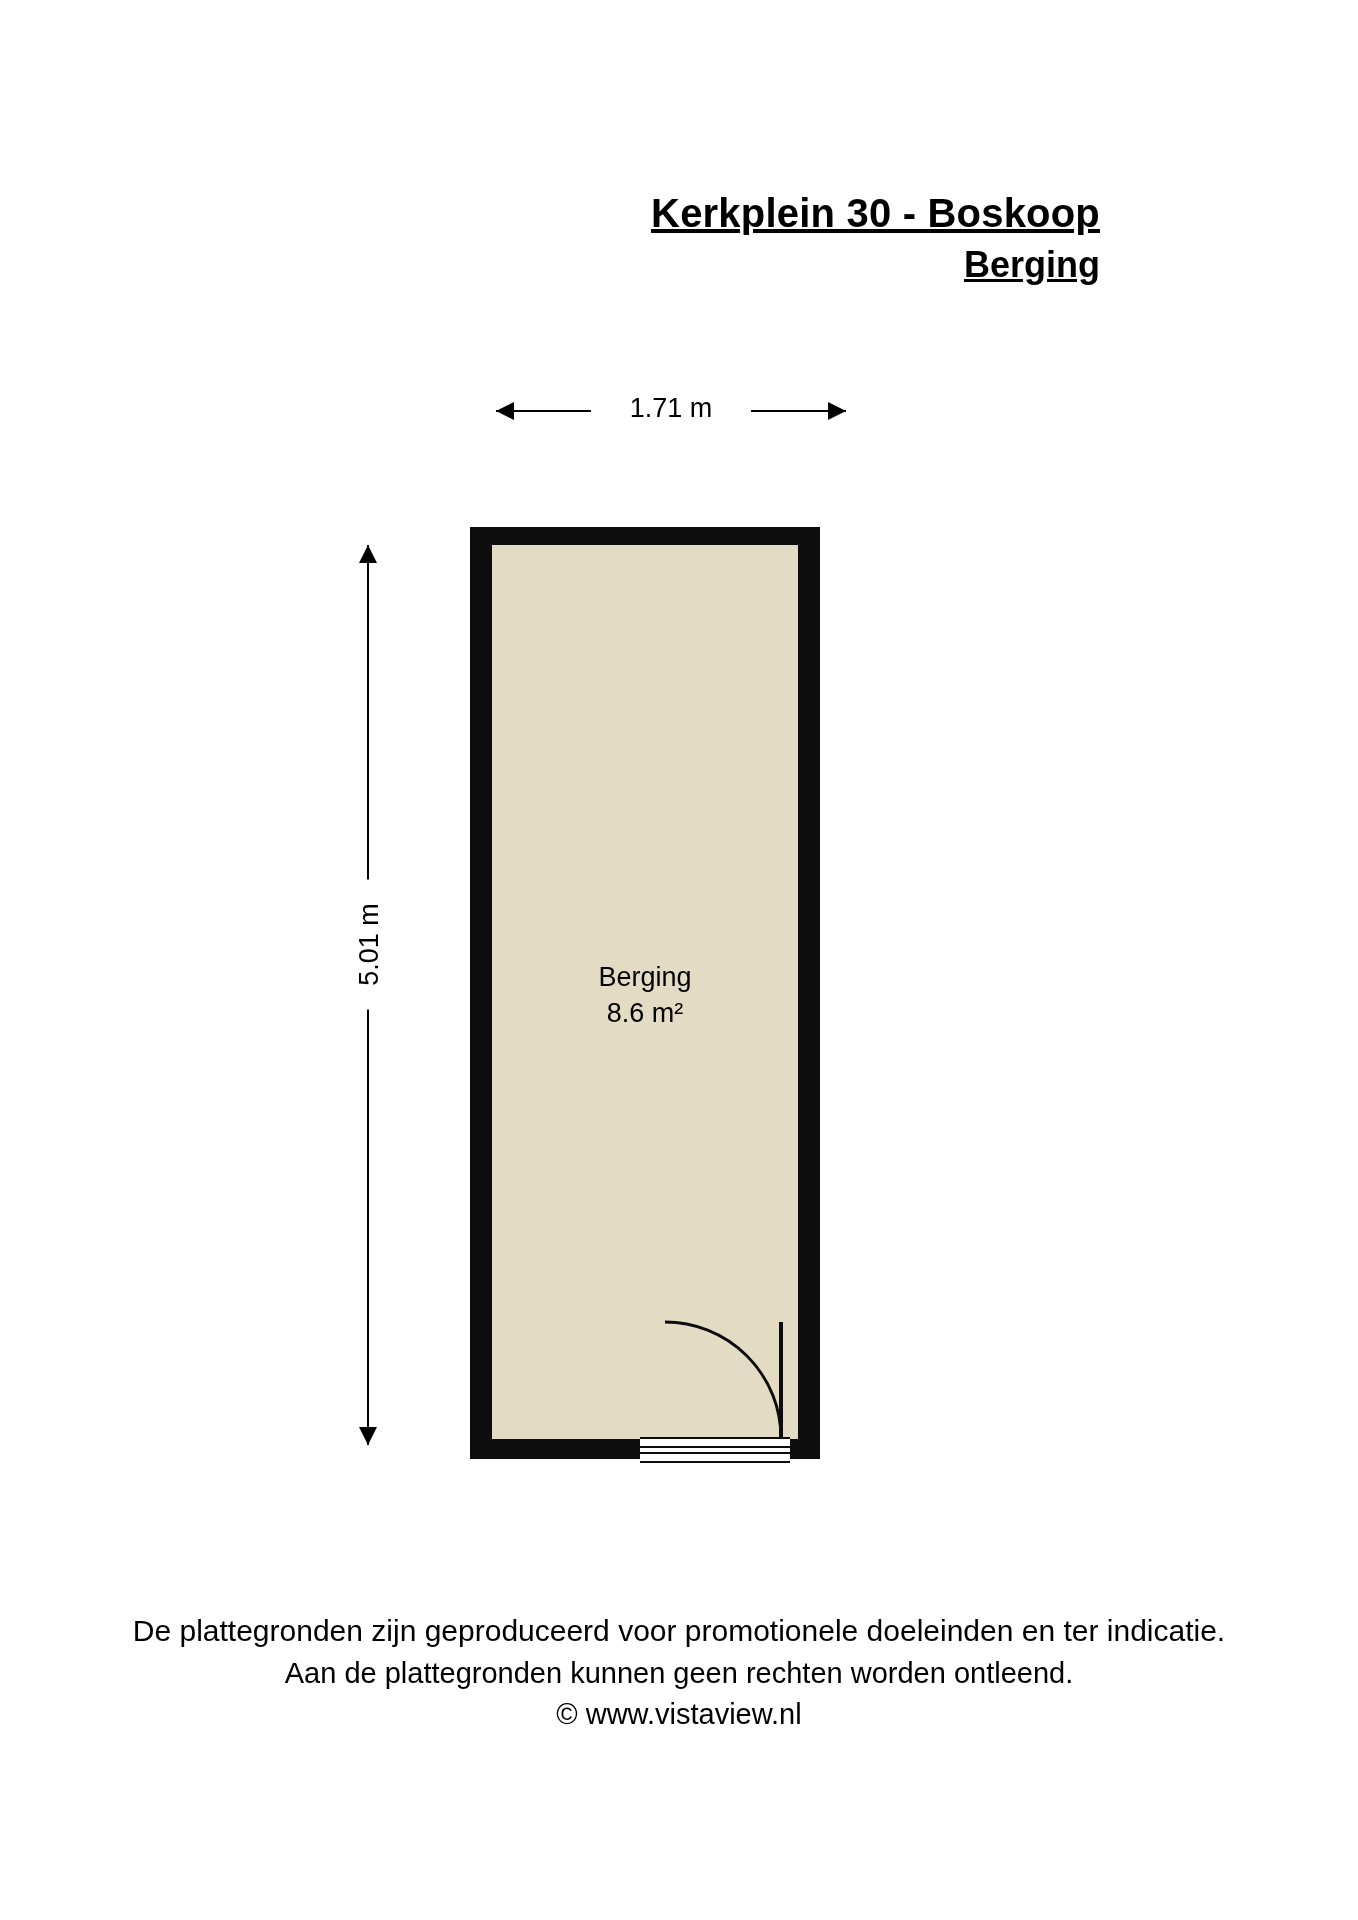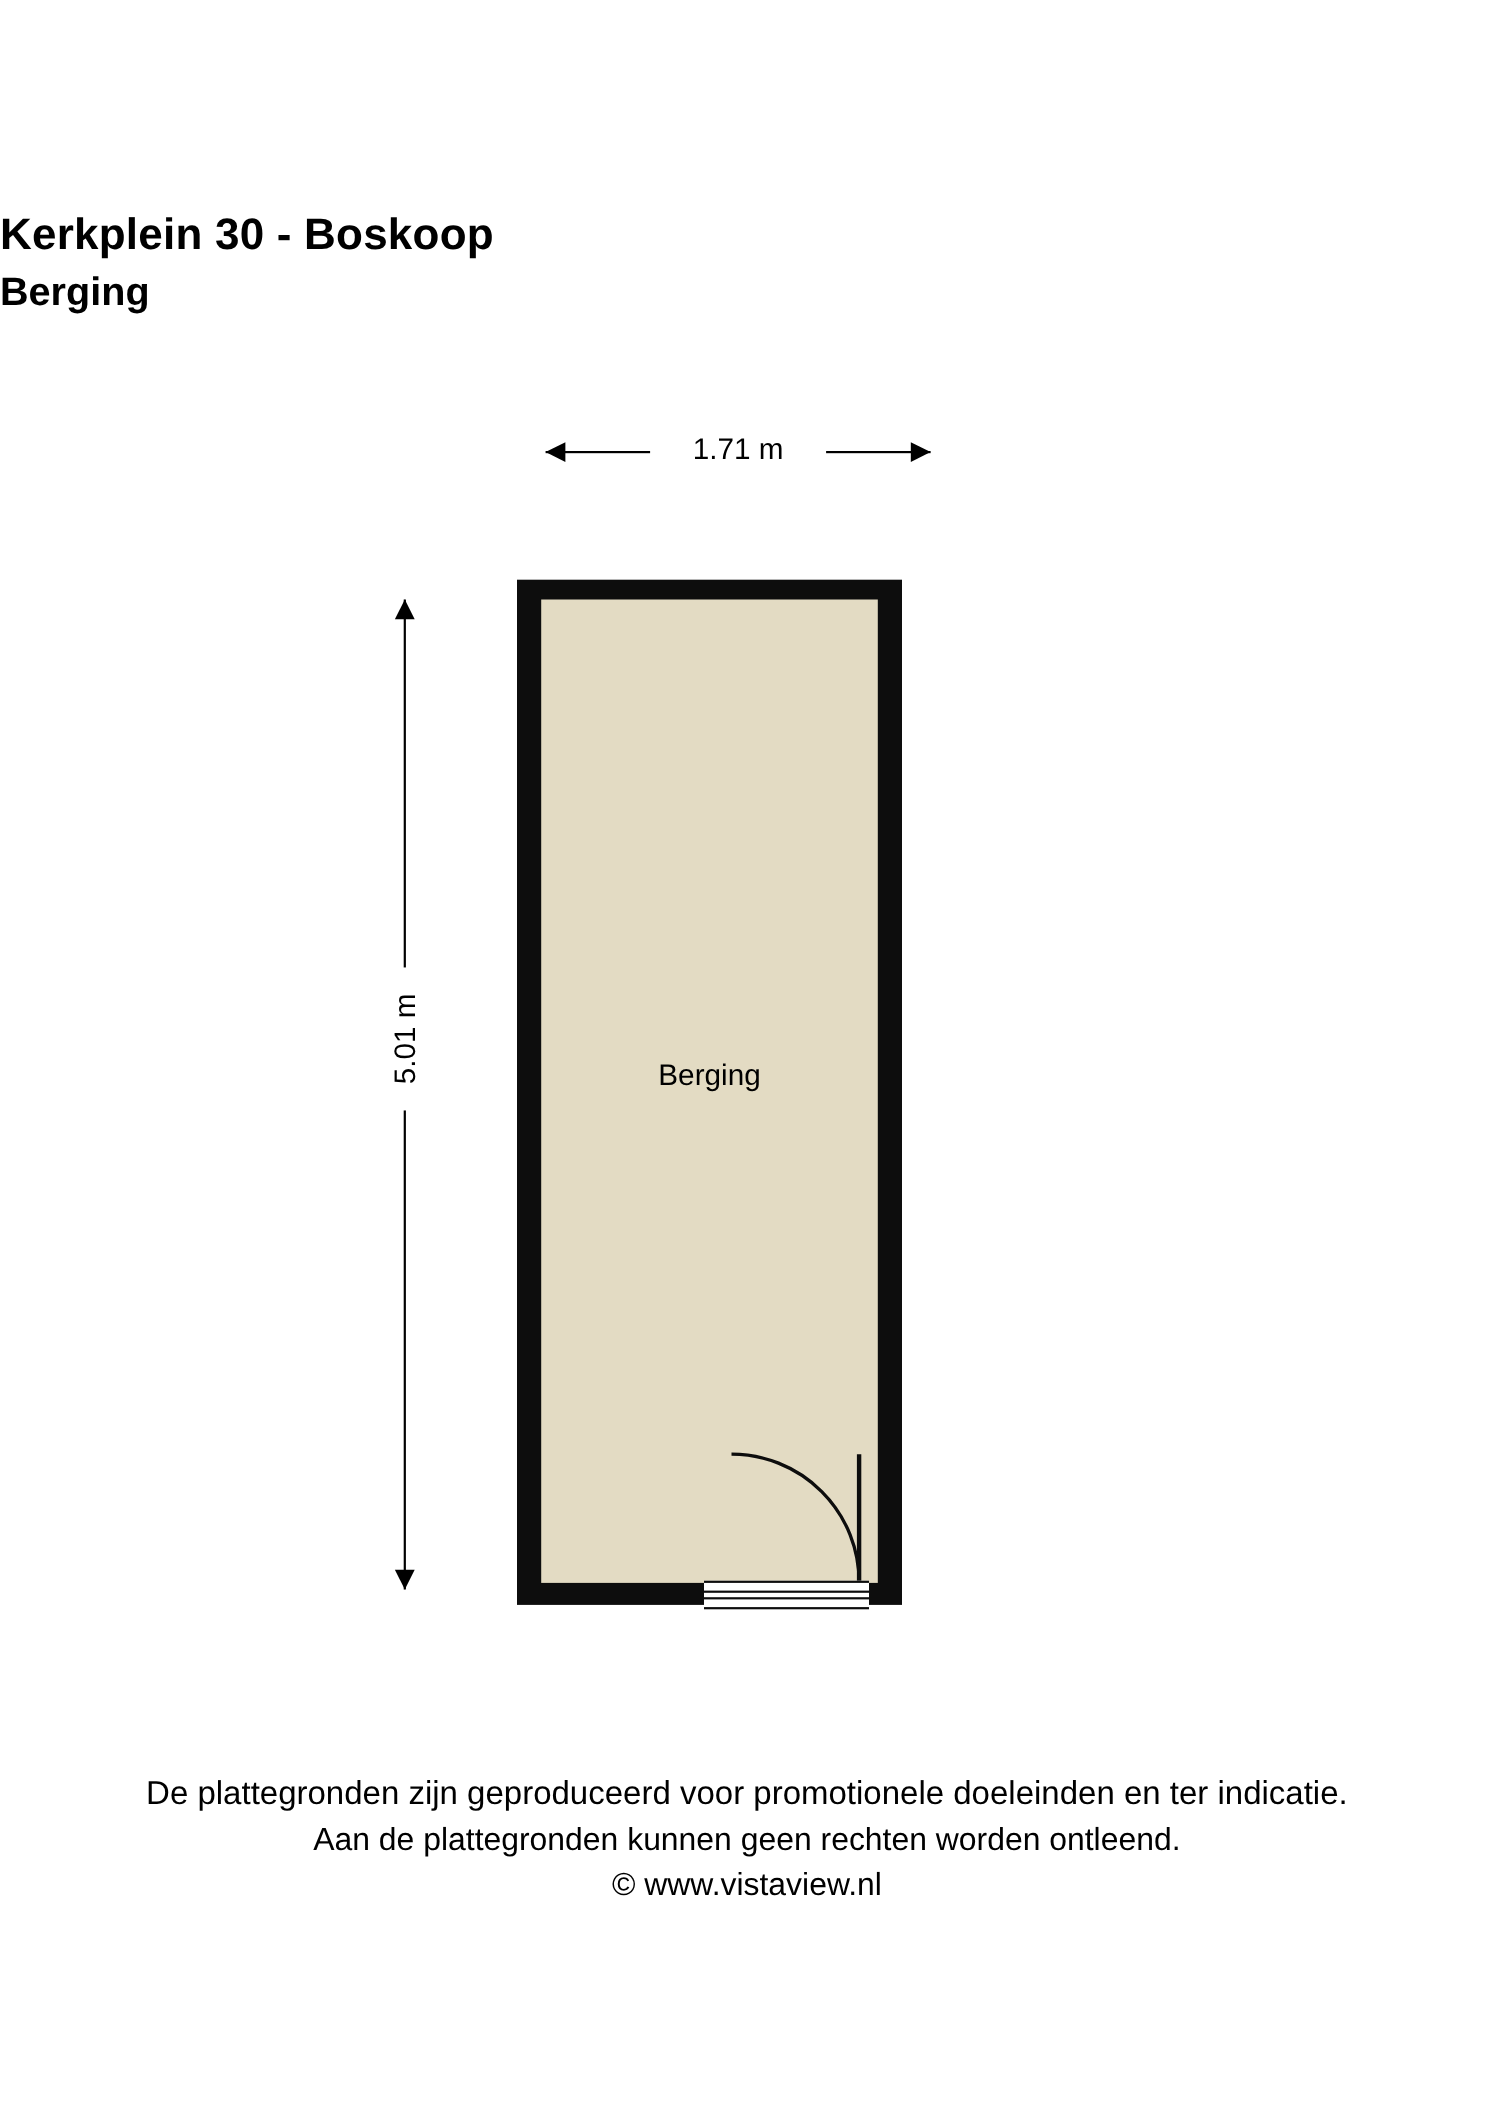--- a/index.html
+++ b/index.html
@@ -15,21 +15,22 @@
     color: #000000;
     overflow: hidden;
   }
 
   
   .title-block {
     position: absolute;
     top: 190px;
     left: 0;
     width: 1100px;
-    text-align: left;
+    text-align: right;
+    text-decoration: underline;
   }
   .title-main {
     font-size: 40px;
     font-weight: bold;
     letter-spacing: 0.2px;
     line-height: 1.15;
   }
   .title-sub {
     font-size: 36px;
     font-weight: bold;
@@ -241,20 +242,21 @@
     </svg>
   </div>
 
   <div class="door-opening">
     <div class="ln" style="top:7px;"></div>
     <div class="ln" style="top:13px;"></div>
   </div>
 
   <div class="room-label">
     <div>Berging</div>
+    <div>8.6 m²</div>
   </div>
 </div>
 
 <div class="footer">
   <div class="footer-line l1">De plattegronden zijn geproduceerd voor promotionele doeleinden en ter indicatie.</div>
   <div class="footer-line">Aan de plattegronden kunnen geen rechten worden ontleend.</div>
   <div class="footer-line">© www.vistaview.nl</div>
 </div>
 
 </body></html>

